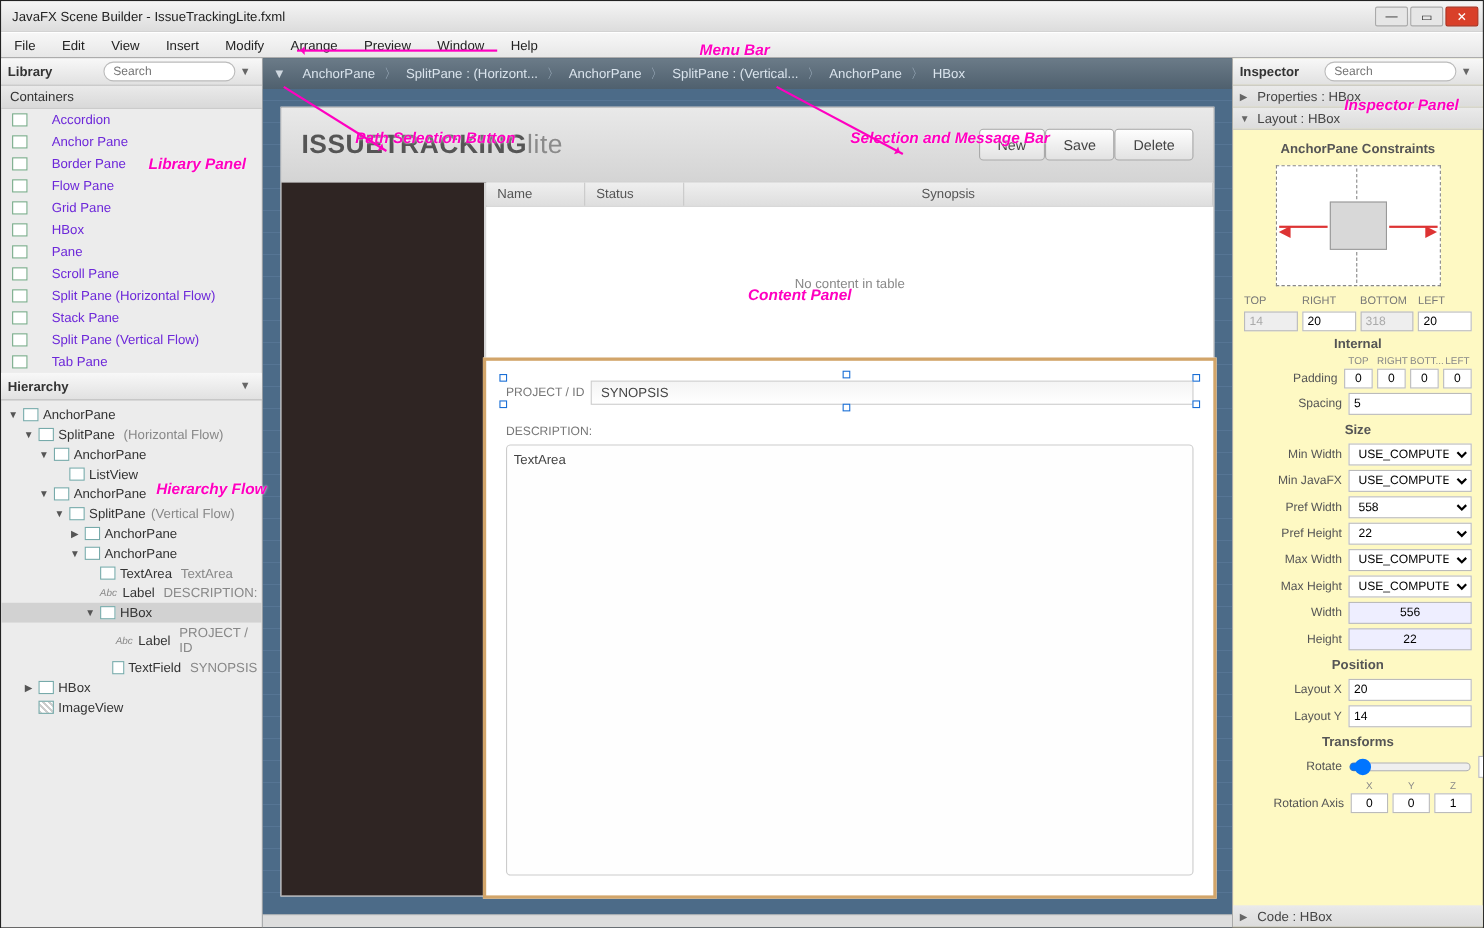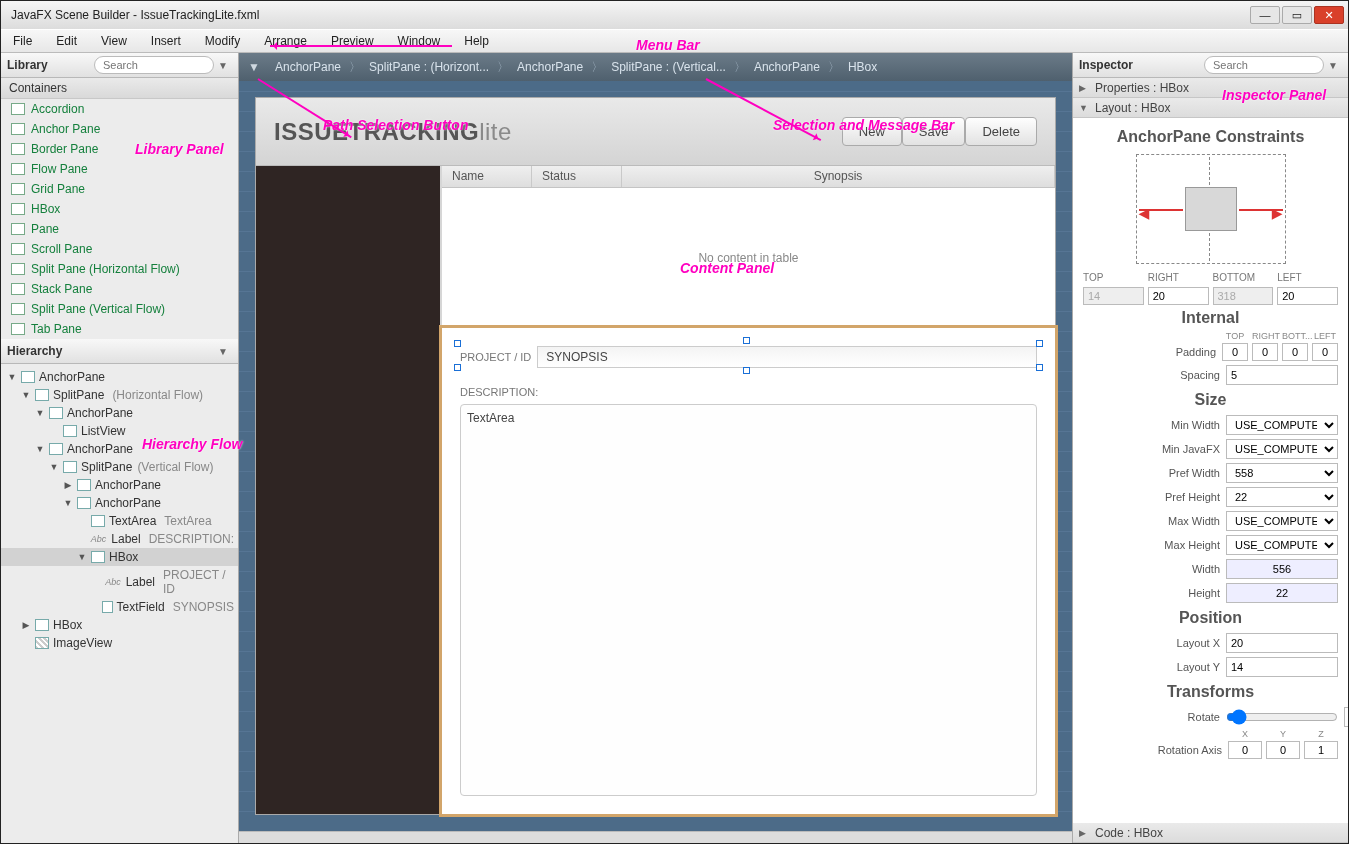--- a/index.html
+++ b/index.html
@@ -13,32 +13,32 @@
 .titlebar .win-btn { width: 30px; height: 18px; background: #e6e6e6; border: 1px solid #aaa; border-radius: 2px; display:flex; align-items:center; justify-content:center; font-size:11px; }
 .titlebar .win-btn.close { background: #d9402a; color:#fff; border-color:#a32; }
 
 .menubar { height: 24px; background: linear-gradient(#f7f7f7, #e7e7e7); border-top:1px solid #fff; border-bottom:1px solid #bbb; display:flex; align-items:center; padding: 0 6px; gap: 12px; color:#222; }
 .menubar .menu-item { padding: 2px 6px; cursor: default; }
 
 
 .main { flex:1; display:flex; min-height:0; }
 .left-col { width: 238px; display:flex; flex-direction:column; border-right:1px solid #aaa; background:#ececec; }
 .center-col { flex:1; display:flex; flex-direction:column; background:#456179; min-width:0; }
-.right-col { width: 276px; display:flex; flex-direction:column; border-left:1px solid #aaa; background:#ffffff; }
+.right-col { width: 228px; display:flex; flex-direction:column; border-left:1px solid #aaa; background:#fef9c3; }
 
 
 .panel-head { height:25px; background:linear-gradient(#f8f8f8,#e1e1e1); border-bottom:1px solid #b8b8b8; display:flex; align-items:center; padding:0 6px; font-weight:bold; color:#333; }
 .panel-head .spacer{flex:1;}
 .search-input { width:120px; height:18px; border:1px solid #bbb; border-radius:9px; padding:0 18px 0 8px; font-size:11px; background:#fff; }
 .panel-head .chev { width:18px; text-align:center; color:#666; font-size:10px; }
 
 
 .lib-section-head { height:21px; background:linear-gradient(#eaeaea,#d9d9d9); padding: 3px 8px; font-size:12px; color:#333; border-bottom:1px solid #c8c8c8; }
 .lib-list { overflow-y:auto; }
-.lib-item { display:flex; align-items:center; gap:6px; padding:3px 10px; font-size:12px; color:#15803d; }
+.lib-item { display:flex; align-items:center; gap:22px; padding:3px 10px; font-size:12px; color:#6d28d9; }
 .lib-icon { width:14px; height:12px; border:1px solid #7a8; background:#fff; }
 
 
 .hier { flex:1; overflow-y:auto; padding:4px 0; }
 .tree-item { display:flex; align-items:center; gap:4px; padding:2px 4px; font-size:12px; color:#333; }
 .tree-item.selected { background:#d2d2d2; }
 .tree-arrow { width:10px; text-align:center; font-size:9px; color:#555; }
 .ti-icon { width:14px; height:12px; border:1px solid #7aa; background:#fff; display:inline-block; }
 .abc-icon { font-size:9px; color:#888; font-style:italic; padding:0 1px; }
 
@@ -73,21 +73,21 @@
 .textfield { flex:1; height:22px; border:1px solid #ccc; background:linear-gradient(#f4f4f4,#fff); padding:2px 8px; font-size:12px; color:#444; }
 .desc-label{font-size:11px;color:#777;margin-top:12px;}
 .textarea { flex:1; border:1px solid #ccc; border-radius:4px; padding:6px; font-size:12px; color:#444; background:#fefefe; min-height:240px; }
 
 .sel-handle { width:7px; height:7px; background:#fff; border:1px solid #1a6fd6; position:absolute; }
 
 
 .insp-row { height:20px; background:linear-gradient(#eaeaea,#dcdcdc); border-bottom:1px solid #c6c6c6; display:flex; align-items:center; padding:0 6px; gap:6px; font-size:12px; color:#444; }
 .insp-row .arrow{font-size:9px;color:#666;width:10px;}
 .insp-content { padding:6px 10px 10px; font-size:11px; color:#444; overflow-y:auto; flex:1;}
-.group-title { text-align:center; font-weight:bold; color:#555; padding:4px 0; font-size:16px; }
+.group-title { text-align:center; font-weight:bold; color:#555; padding:4px 0; font-size:12px; }
 .constraint-box { width:150px; height:110px; margin:4px auto 8px; position:relative; border:1px dashed #888; background:#fff; }
 .constraint-box .inner { position:absolute; left:48px; top:32px; width:52px; height:44px; background:#d8d8d8; border:1px solid #999; }
 .constraint-box .red{position:absolute;color:#d33;font-size:14px;}
 .constraint-box .red.l{left:2px;top:50px;}
 .constraint-box .red.r{right:2px;top:50px;}
 .constraint-box .mid-v{position:absolute;left:72px;top:2px;width:1px;height:28px;border-left:1px dashed #888;}
 .constraint-box .mid-v2{position:absolute;left:72px;bottom:2px;width:1px;height:28px;border-left:1px dashed #888;}
 .constraint-box .mid-h{position:absolute;left:2px;top:54px;height:1px;width:44px;border-top:2px solid #d33;}
 .constraint-box .mid-h2{position:absolute;right:2px;top:54px;height:1px;width:44px;border-top:2px solid #d33;}
 

